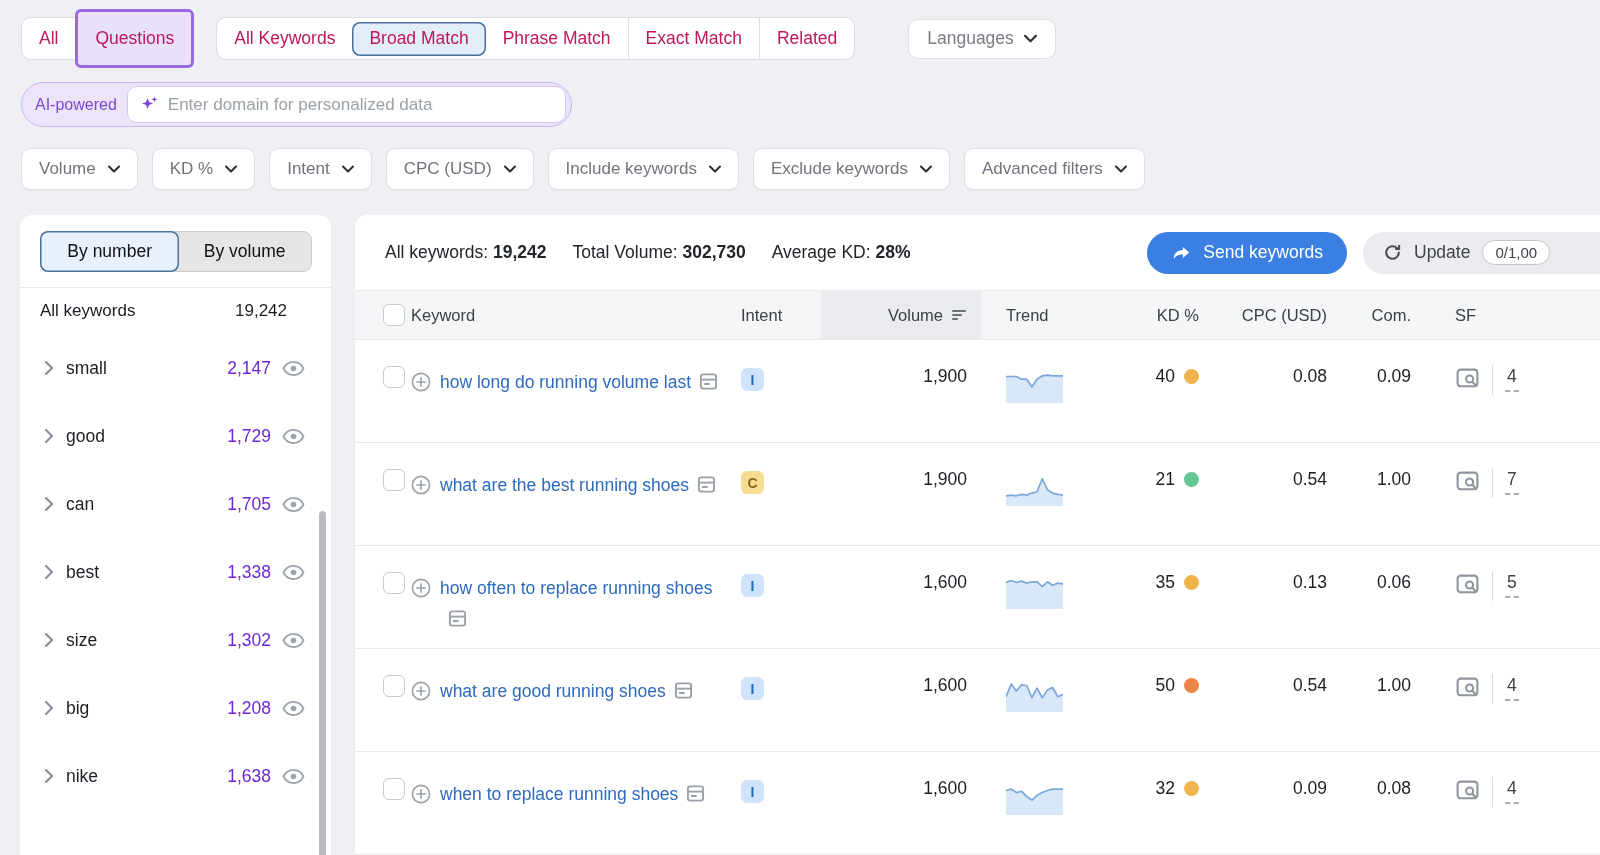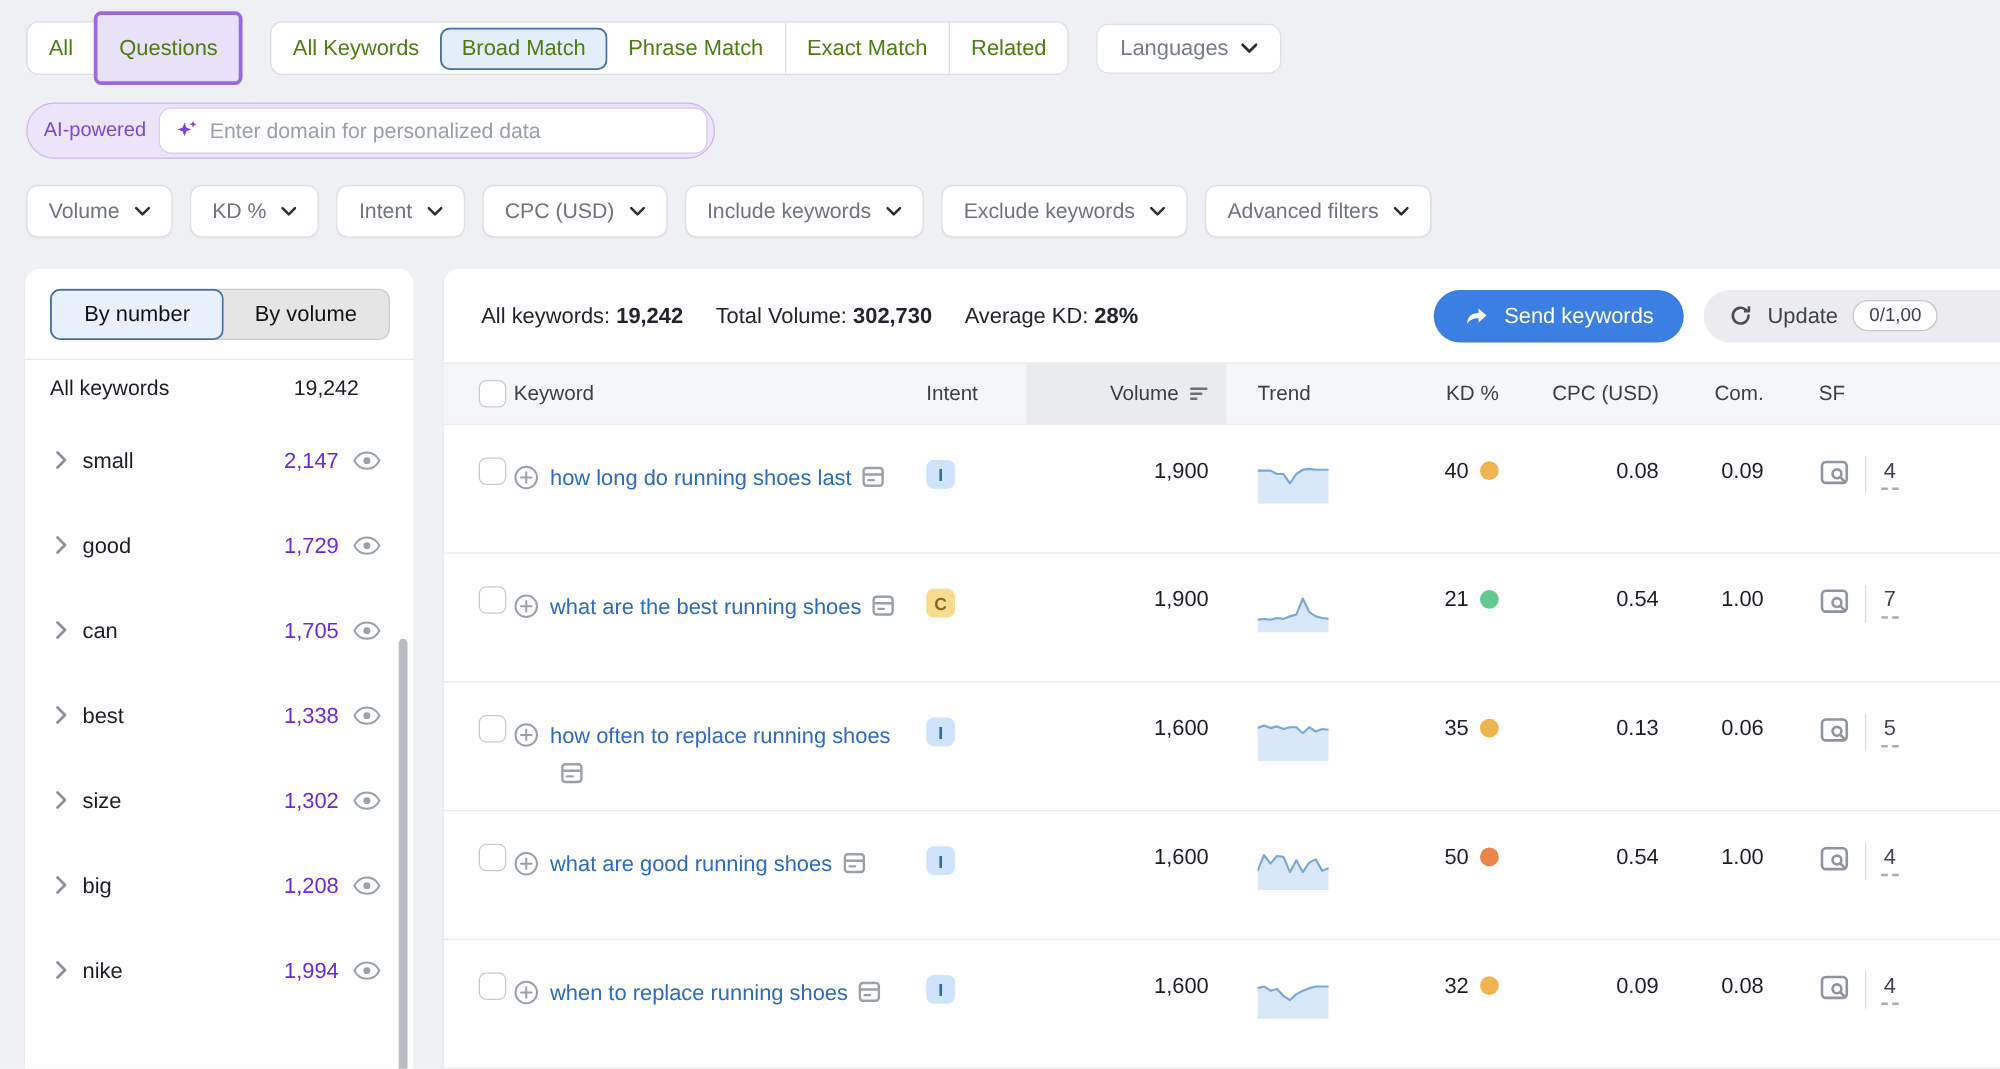--- a/index.html
+++ b/index.html
@@ -8,33 +8,33 @@
     background:#eef0f4;
     font-family:"Liberation Sans", sans-serif;
     color:#16181d;
     position:relative;
   }
   svg { display:block; }
 
   
   .tabs-row { position:absolute; left:21px; top:17px; display:flex; align-items:center; gap:22px; }
   .tab-group { display:flex; align-items:center; background:#fff; border:1px solid #d8dbe0; border-radius:10px; height:43px; }
-  .tab { padding:0 17px; font-size:17.5px; color:#4d7c0f; display:flex; align-items:center; height:100%; cursor:pointer; white-space:nowrap; position:relative; }
+  .tab { padding:0 17px; font-size:17.5px; color:#be185d; display:flex; align-items:center; height:100%; cursor:pointer; white-space:nowrap; position:relative; }
   .tab + .tab { border-left:1px solid #dcdfe4; }
   .tab.no-sep { border-left:none; }
   .tab.q-highlight {
     background:#e9e1fa; border:3px solid #9a68e3; border-radius:6px;
     height:59px; margin:-3px -1px -3px 0; padding:0 17px; z-index:2;
   }
   .tab.bm-selected {
     background:#e4eefb; border-radius:8px;
     box-shadow:inset 0 0 0 1.5px #47729f;
     height:34px; margin:-1px 0; z-index:1; border-left:none;
   }
-  .languages-btn { display:flex; align-items:center; gap:10px; background:#fff; border:1px solid #dcdfe4; border-radius:10px; height:40px; padding:0 18px; font-size:17.5px; color:#777c85; cursor:pointer; }
+  .languages-btn { display:flex; align-items:center; gap:10px; background:#fff; border:1px solid #dcdfe4; border-radius:10px; height:40px; padding:0 18px; font-size:17.5px; color:#777c85; cursor:pointer;margin-left:31px; }
 
   
   .ai-bar {
     position:absolute; left:21px; top:82px; height:45px; width:551px;
     background:#ece5fa; border:1px solid #cdb4f0; border-radius:23px;
     display:flex; align-items:center; padding:0 5px 0 13px; gap:10px;
   }
   .ai-badge { font-size:16px; color:#7b45d6; white-space:nowrap; }
   .ai-input-wrap {
     flex:1; height:37px; background:#fff; border:1px solid #d8c7f2; border-radius:10px;
@@ -326,21 +326,21 @@
         </span>
   </div>
 
   <div class="kw-group">
     <span class="chev">
           <svg width="10" height="16" viewBox="0 0 10 16">
             <path d="M2 2l6 6-6 6" stroke="#8b929b" stroke-width="2.2" fill="none" stroke-linecap="round" stroke-linejoin="round"></path>
           </svg>
         </span>
     <span class="g-label">nike</span>
-    <span class="g-count">1,994</span>
+    <span class="g-count">1,638</span>
     <span class="eye">
           <svg width="23" height="17" viewBox="0 0 24 16">
             <path d="M12 1.2C7.2 1.2 3.6 3.9 1.6 8c2 4.1 5.6 6.8 10.4 6.8S20.4 12.1 22.4 8c-2-4.1-5.6-6.8-10.4-6.8z" fill="none" stroke="#9aa2ab" stroke-width="1.8"></path>
             <circle cx="12" cy="8" r="2.9" fill="#9aa2ab"></circle>
           </svg>
         </span>
   </div>
 </div>
   <div class="v-scrollbar"></div>
 </div>
@@ -396,21 +396,21 @@
   <div id="table-rows">
   <div class="tgrid trow">
     <div class="cell c-check"><span class="checkbox"></span></div>
     <div class="cell c-kw">
       <span class="plus">
             <svg width="20" height="20" viewBox="0 0 20 20">
               <circle cx="10" cy="10" r="8.6" fill="none" stroke="#9ba1a9" stroke-width="1.6"></circle>
               <path d="M10 5.8v8.4M5.8 10h8.4" stroke="#9ba1a9" stroke-width="1.6" stroke-linecap="round"></path>
             </svg>
           </span>
-      <span class="kwtext"><a class="kwlink">how long do running shoes last</a><span class="serp-doc"><svg width="19" height="19" viewBox="0 0 20 20">
+      <span class="kwtext"><a class="kwlink">how long do running volume last</a><span class="serp-doc"><svg width="19" height="19" viewBox="0 0 20 20">
                 <rect x="2" y="2.5" width="16" height="15" rx="2.5" fill="none" stroke="#9ba1a9" stroke-width="2"></rect>
                 <path d="M2.5 8h15" stroke="#9ba1a9" stroke-width="2"></path>
                 <path d="M6 12.7h4.5" stroke="#9ba1a9" stroke-width="2" stroke-linecap="round"></path>
               </svg></span></span>
     </div>
     <div class="cell c-intent"><span class="intent" style="background: rgb(207, 228, 250); color: rgb(30, 107, 191);">I</span></div>
     <div class="cell c-vol">1,900</div>
     <div class="cell c-trend">
           <span class="spark">
             <svg viewBox="0 0 100 60" width="57" height="34" preserveAspectRatio="none">

